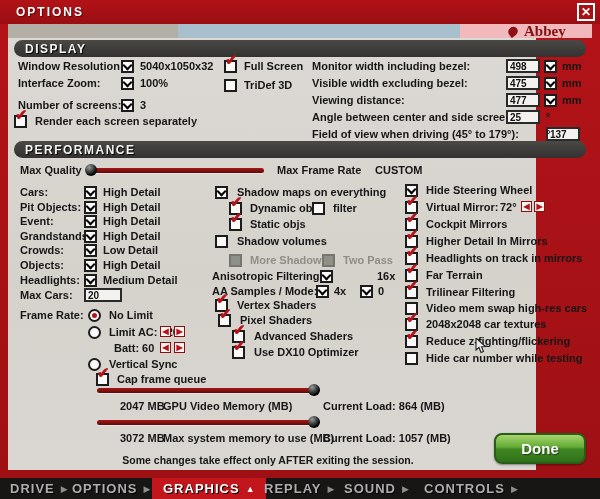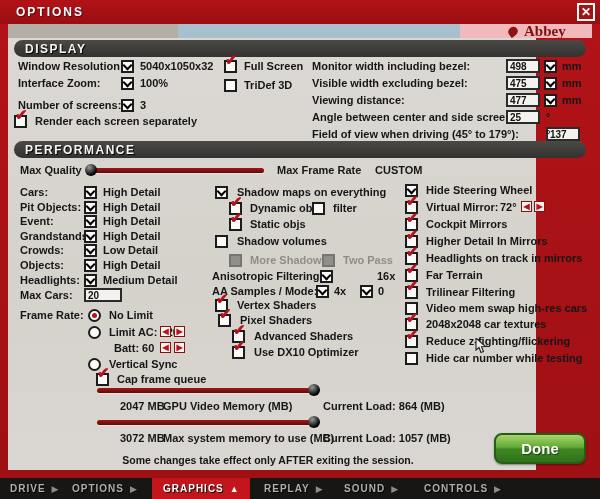--- a/index.html
+++ b/index.html
@@ -44,21 +44,21 @@
   .knob{position:absolute;width:12px;height:12px;border-radius:50%;
     background:radial-gradient(circle at 35% 28%,#9a9a9a,#000 68%);cursor:pointer;}
   
   #done{left:486px;top:395px;width:92px;height:31px;border-radius:8px;border:2px solid #275d16;box-sizing:border-box;
     background:linear-gradient(180deg,#a6d56c 0%,#62aa36 45%,#3f8722 52%,#2f711a 100%);
     color:#fff;font-weight:bold;font-size:15px;display:flex;align-items:center;justify-content:center;
     text-shadow:1px 1px 1px rgba(0,0,0,.5);cursor:pointer;box-shadow:0 1px 2px rgba(0,0,0,.4);}
   
   #tabbar{left:0;top:478px;width:600px;height:21px;background:#171615;}
   .tab{position:absolute;top:0;height:21px;display:flex;align-items:center;gap:6px;cursor:pointer;}
-  .tab .tl{font-weight:bold;font-size:10px;letter-spacing:1px;color:#aeaeae;text-shadow:1px 1px 0 #000;}
+  .tab .tl{font-weight:bold;font-size:13px;letter-spacing:1px;color:#aeaeae;text-shadow:1px 1px 0 #000;}
   .tab .ta{font-size:9px;color:#8d8d8d;}
   .tab.active{background:#c3151c;padding:0 11px;}
   .tab.active .tl{color:#fff;}
   .tab.active .ta{color:#fff;}
   #cursor{left:475px;top:338px;width:14px;height:16px;pointer-events:none;}
 </style>
 </head>
 <body>
 
 <div id="screen">

